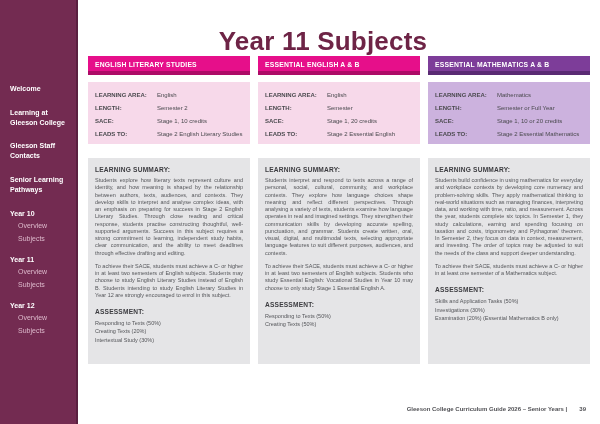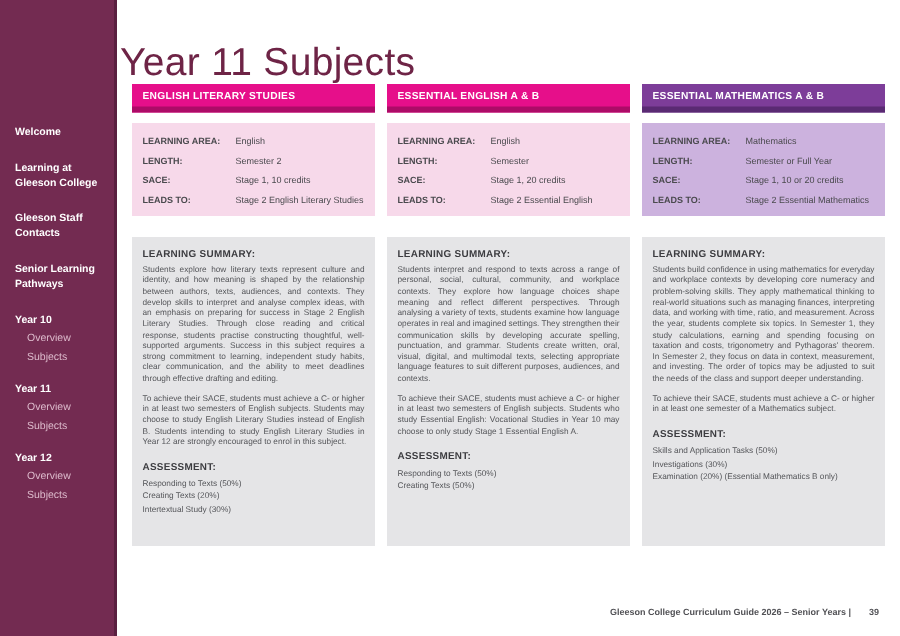--- a/index.html
+++ b/index.html
@@ -47,24 +47,24 @@
   }
 
   
   .main {
     position: absolute;
     left: 80px; top: 0; right: 0; bottom: 0;
   }
   .page-title {
     margin-top: 26px;
     padding-right: 34px;
-    text-align: left;
+    text-align: center;
     font-size: 26px;
     line-height: 30px;
-    font-weight: normal;
+    font-weight: bold;
     color: #6E2446;
     letter-spacing: 0.2px;
   }
 
   .columns {
     display: flex;
     gap: 8px;
     padding: 0 10px 0 8px;
   }
   .col { flex: 1; min-width: 0; }

